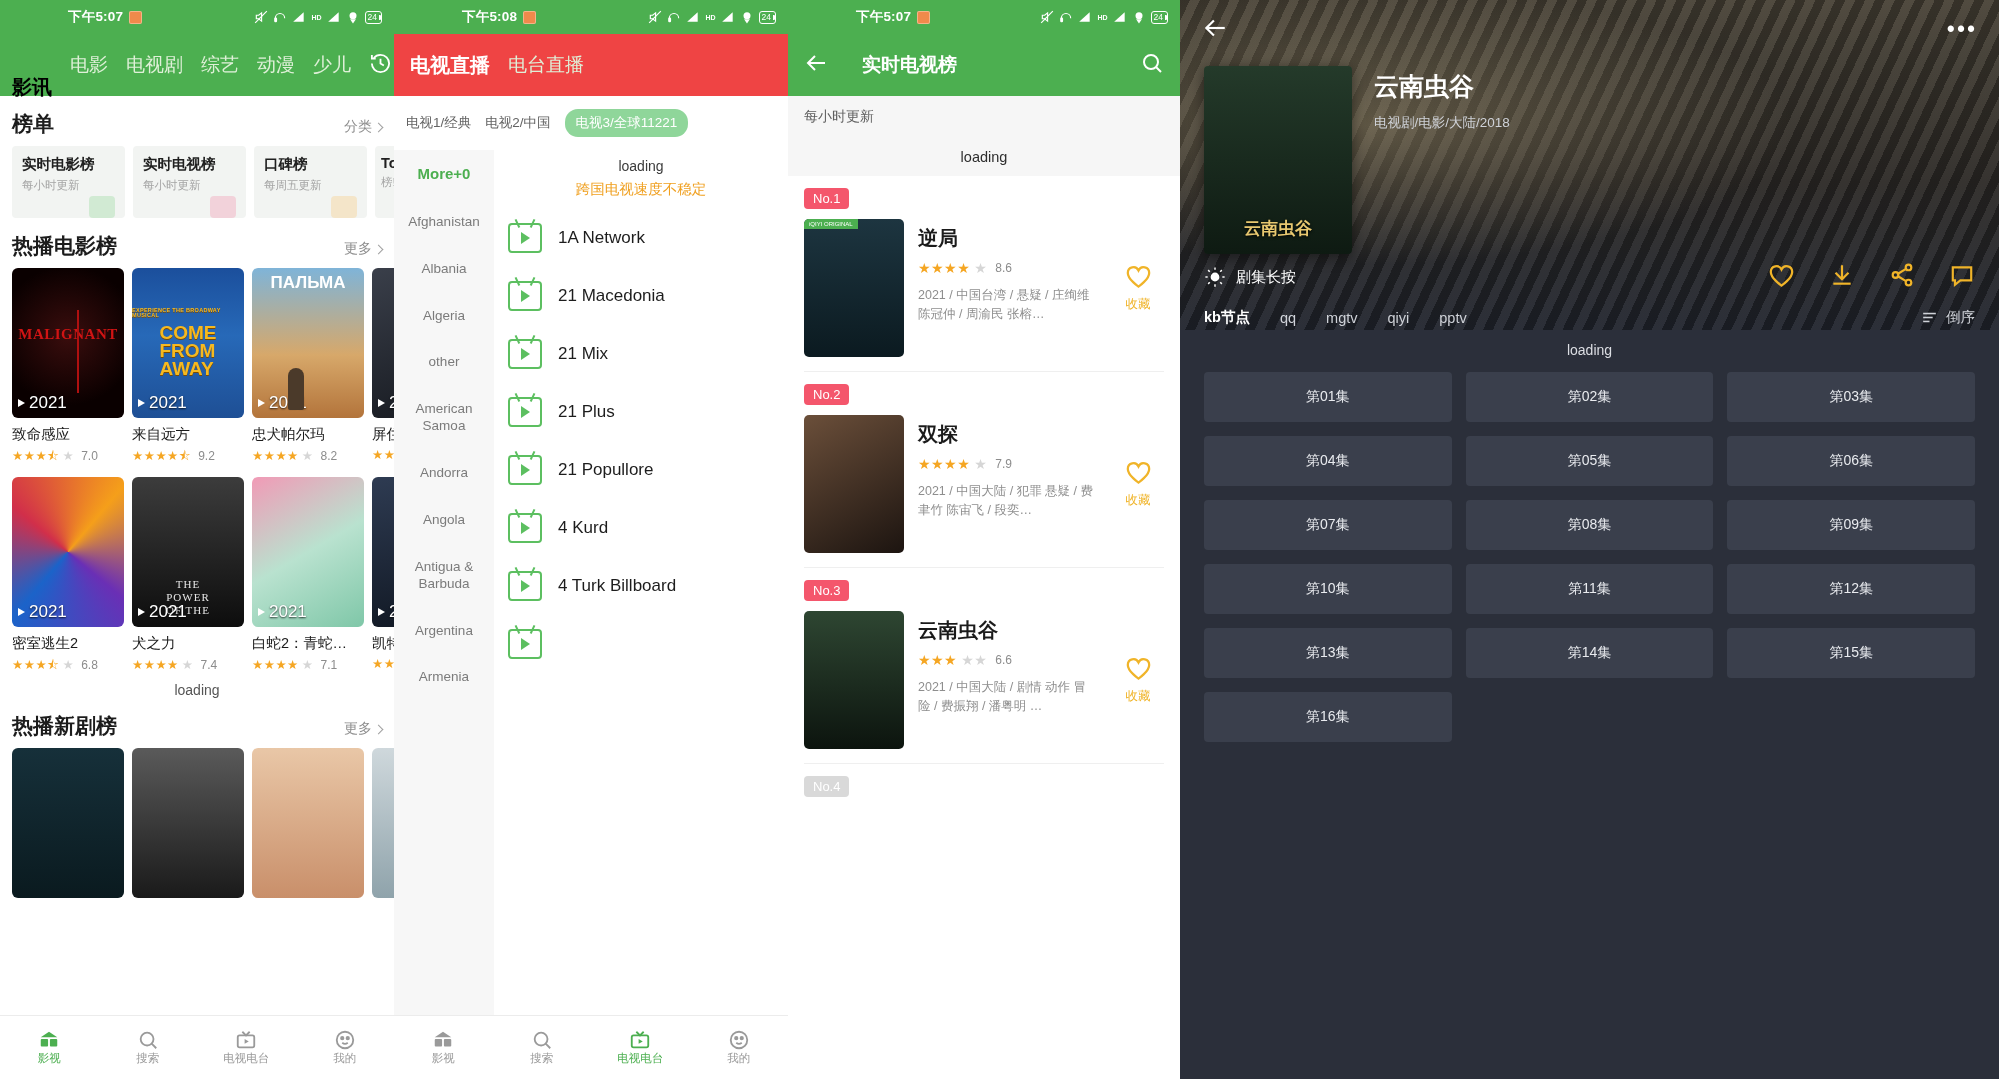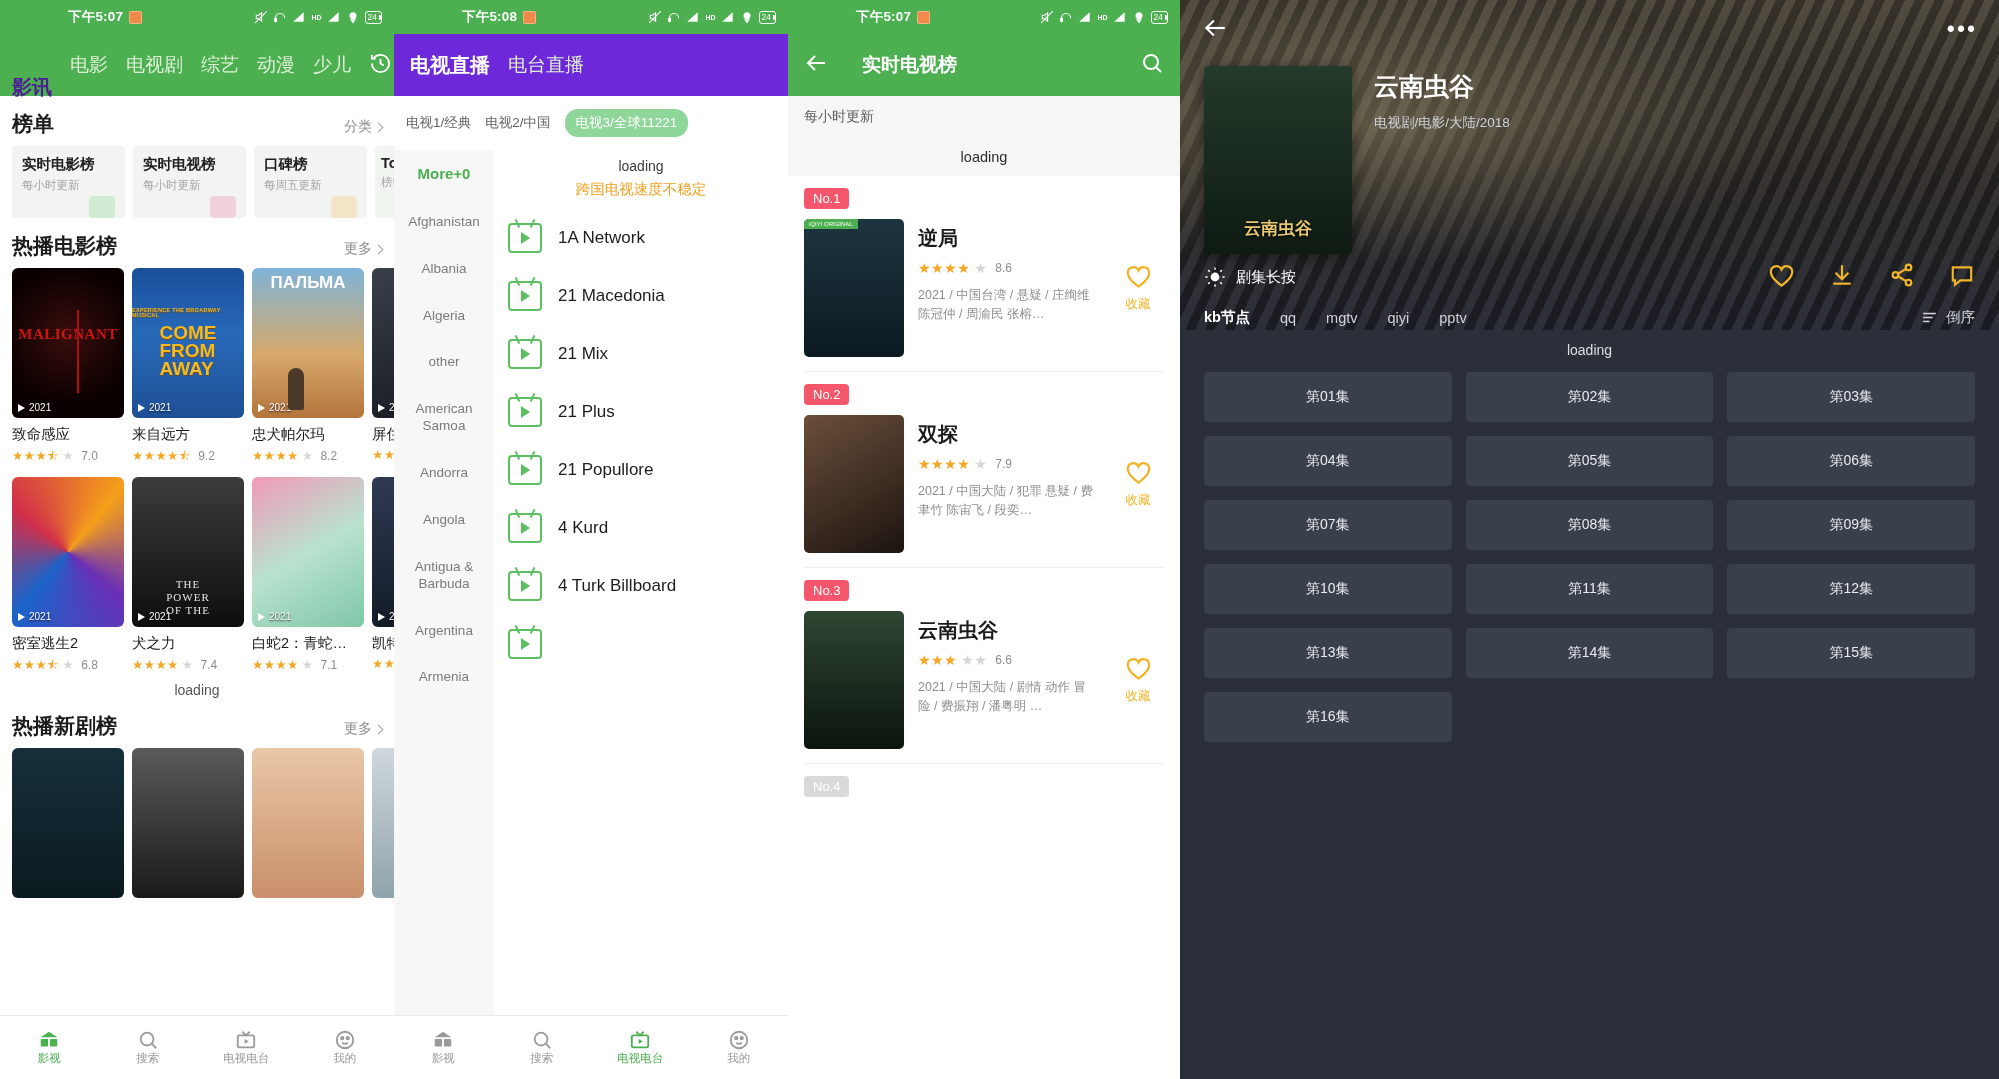--- a/index.html
+++ b/index.html
@@ -19,41 +19,41 @@
   .sb-right svg{ display:block; }
   .batt{ border:1.5px solid #fff; border-radius:3px; font-size:8.5px; padding:0 2px 0 2px;
     line-height:11px; height:13px; display:flex; align-items:center; font-weight:400; }
   .batt::after{ content:""; position:relative; left:2px; width:2px; height:5px; background:#fff;
     border-radius:0 1px 1px 0; display:block; }
 
   
   .p1-head{ background:#4caf50; height:62px; display:flex; align-items:center;
     padding:0 12px; gap:18px; }
   .p1-tab{ color:#dff0d8; font-size:19px; white-space:nowrap; }
-  .p1-tab.active{ color:#4c1d95; font-weight:bold; font-size:20px;margin-top:44px; }
+  .p1-tab.active{ color:#000000; font-weight:bold; font-size:20px;margin-top:44px; }
   .p1-hist{ margin-left:auto; color:#fff; }
 
   .sec-head{ display:flex; align-items:baseline; padding:14px 12px 8px 12px; }
   .sec-title{ font-size:21px; font-weight:bold; color:#1c1c1c; }
   .sec-more{ margin-left:auto; color:#8d8d8d; font-size:14px; display:flex; align-items:center; gap:3px;}
   .chev{ display:inline-block; width:7px; height:7px; border-right:1.6px solid #a0a0a0;
     border-top:1.6px solid #a0a0a0; transform:rotate(45deg); }
 
   .rank-row{ display:flex; gap:8px; padding:0 12px; overflow:hidden; }
   .rank-card{ flex:0 0 113px; height:72px; background:#f2f4f2; border-radius:4px; padding:9px 10px;
     position:relative; overflow:hidden; }
   .rank-card .rc-t{ font-size:14.5px; font-weight:bold; color:#202020; white-space:nowrap;}
   .rank-card .rc-s{ font-size:11.5px; color:#a5a5a5; margin-top:4px; white-space:nowrap;}
   .rc-blob{ position:absolute; right:10px; bottom:0; width:26px; height:22px; border-radius:4px; opacity:.55;}
 
   .movie-row{ display:flex; gap:8px; padding:0 12px; overflow:hidden; }
   .movie{ flex:0 0 112px; }
   .poster{ width:112px; height:150px; border-radius:6px; position:relative; overflow:hidden;
     background:#222; }
-  .poster .yr{ position:absolute; left:6px; bottom:5px; color:#fff; font-size:10px;
+  .poster .yr{ position:absolute; left:6px; bottom:5px; color:#fff; font-size:17px;
     display:flex; align-items:center; gap:4px; text-shadow:0 1px 2px rgba(0,0,0,.8); }
   .tri{ width:0;height:0;border-left:7px solid #fff;border-top:4.5px solid transparent;border-bottom:4.5px solid transparent;}
   .m-title{ font-size:14.5px; color:#1a1a1a; margin-top:7px; white-space:nowrap; overflow:hidden;
     text-overflow:ellipsis; }
   .m-rate{ display:flex; align-items:center; gap:3px; margin-top:5px; }
   .stars{ font-size:12.5px; letter-spacing:.5px; line-height:1; }
   .m-score{ font-size:12px; color:#8c8c8c; margin-left:4px; }
   .loading-txt{ text-align:center; color:#555; font-size:14px; padding:10px 0; }
 
   
@@ -85,21 +85,21 @@
 
   
   .tabbar{ position:absolute; left:0; right:0; bottom:0; height:64px; background:#fff;
     border-top:1px solid #ececec; display:flex; }
   .tab{ flex:1; display:flex; flex-direction:column; align-items:center; justify-content:center;
     gap:0; color:#9a9a9a; font-size:11.5px; }
   .tab.active{ color:#4caf50; }
   .tab svg{display:block;}
 
   
-  .p2-head{ background:#6d28d9; height:62px; display:flex; align-items:center; padding:0 16px; gap:18px; }
+  .p2-head{ background:#ef4444; height:62px; display:flex; align-items:center; padding:0 16px; gap:18px; }
   .p2-tab{ color:#dff0d8; font-size:19px; }
   .p2-tab.active{ color:#fff; font-weight:bold; font-size:20px; }
   .p2-chips{ display:flex; align-items:center; gap:14px; padding:13px 12px; }
   .chip{ font-size:13.5px; color:#636363; white-space:nowrap; }
   .chip.on{ background:#8fd69a; color:#fff; border-radius:13px; padding:5px 11px; }
   .p2-body{ display:flex; height:calc(1079px - 34px - 62px - 52px - 64px); }
   .country-col{ width:100px; background:#f7f7f7; overflow:hidden; }
   .country{ padding:15px 6px; text-align:center; font-size:13.5px; color:#7b7b7b; line-height:1.25; }
   .country.more{ color:#4caf50; font-weight:bold; font-size:15px; }
   .ch-col{ flex:1; overflow:hidden; background:#fff; }

